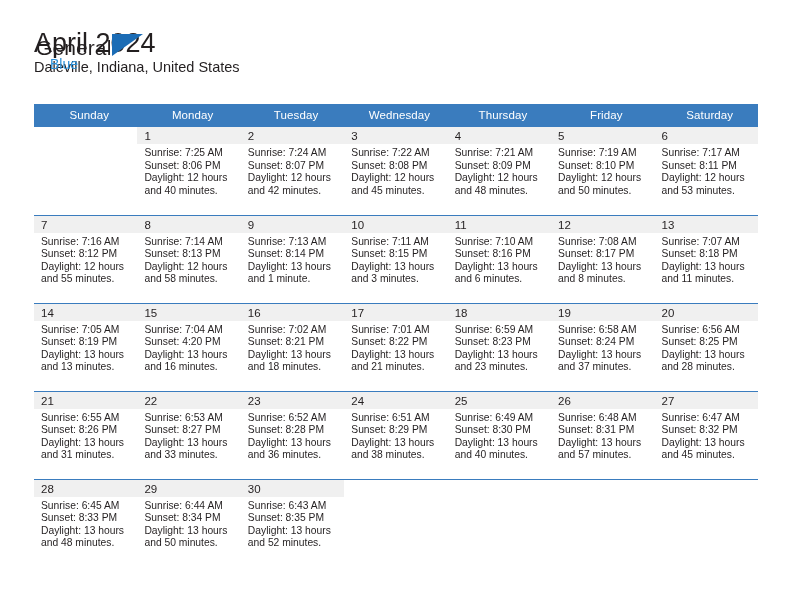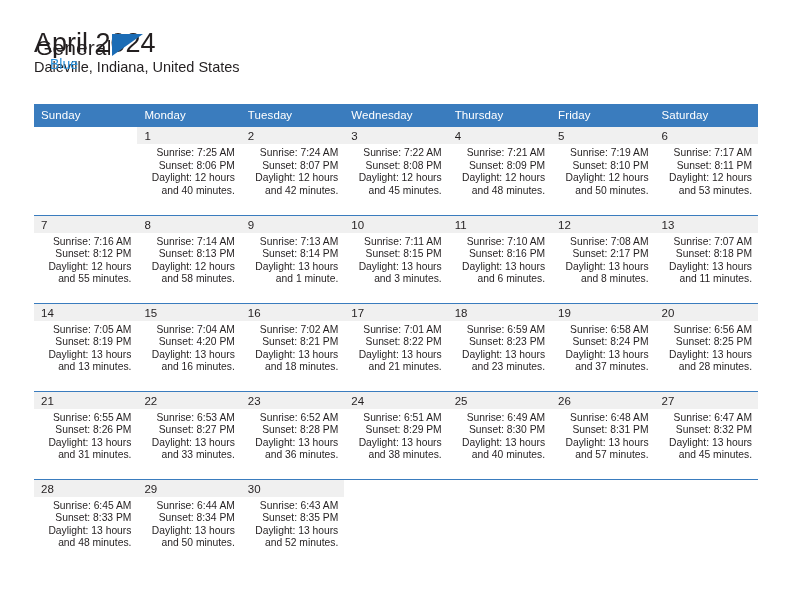--- a/index.html
+++ b/index.html
@@ -67,21 +67,21 @@
     top: 104px;
     width: 724px;
     border-collapse: collapse;
     table-layout: fixed;
   }
   .calendar th {
     background: #3a7cbe;
     color: #ffffff;
     font-size: 11.5px;
     font-weight: normal;
-    text-align: left;
+    text-align: center;
     padding: 5px 0 6px 7px;
     letter-spacing: .1px;
   }
   .calendar td {
     vertical-align: top;
     padding: 0;
     width: 14.2857%;
     border-top: 1px solid #3a7cbe;
   }
   .calendar tbody tr:first-child td { border-top: none; }
@@ -94,21 +94,20 @@
     font-size: 11.5px;
     color: #231f20;
     line-height: 16px;
   }
   .daynum-band.blank { background: transparent; }
   .detail {
     padding: 3px 6px 0 7px;
     font-size: 10.3px;
     line-height: 12.6px;
     color: #231f20;
-    text-align: right;
   }
   .detail div { white-space: nowrap; }
 </style>
 </head>
 <body>
 
 <div class="page">
 
   <div class="header">
 
@@ -241,21 +240,21 @@
               <div>Sunrise: 7:10 AM</div>
               <div>Sunset: 8:16 PM</div>
               <div>Daylight: 13 hours</div>
               <div>and 6 minutes.</div>
             </div>
           </td>
           <td class="daycell">
             <div class="daynum-band">12</div>
             <div class="detail">
               <div>Sunrise: 7:08 AM</div>
-              <div>Sunset: 2:17 PM</div>
+              <div>Sunset: 8:17 PM</div>
               <div>Daylight: 13 hours</div>
               <div>and 8 minutes.</div>
             </div>
           </td>
           <td class="daycell">
             <div class="daynum-band">13</div>
             <div class="detail">
               <div>Sunrise: 7:07 AM</div>
               <div>Sunset: 8:18 PM</div>
               <div>Daylight: 13 hours</div>

